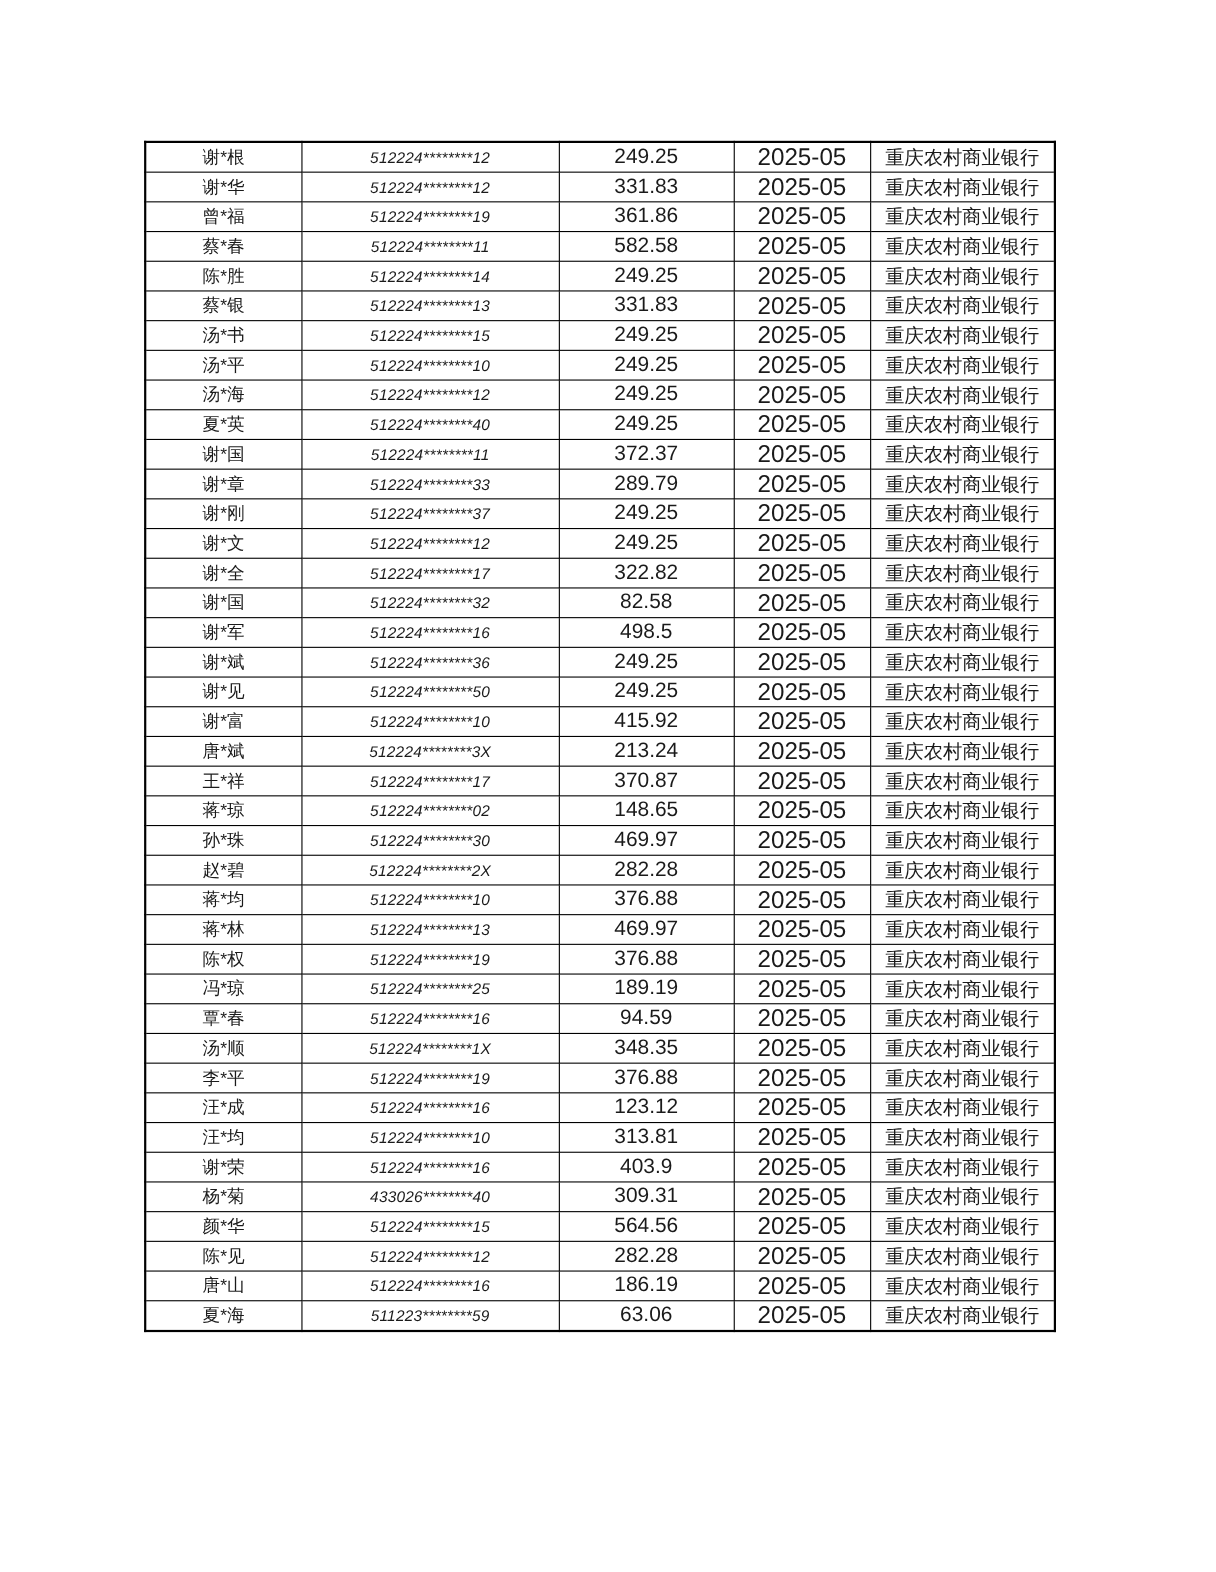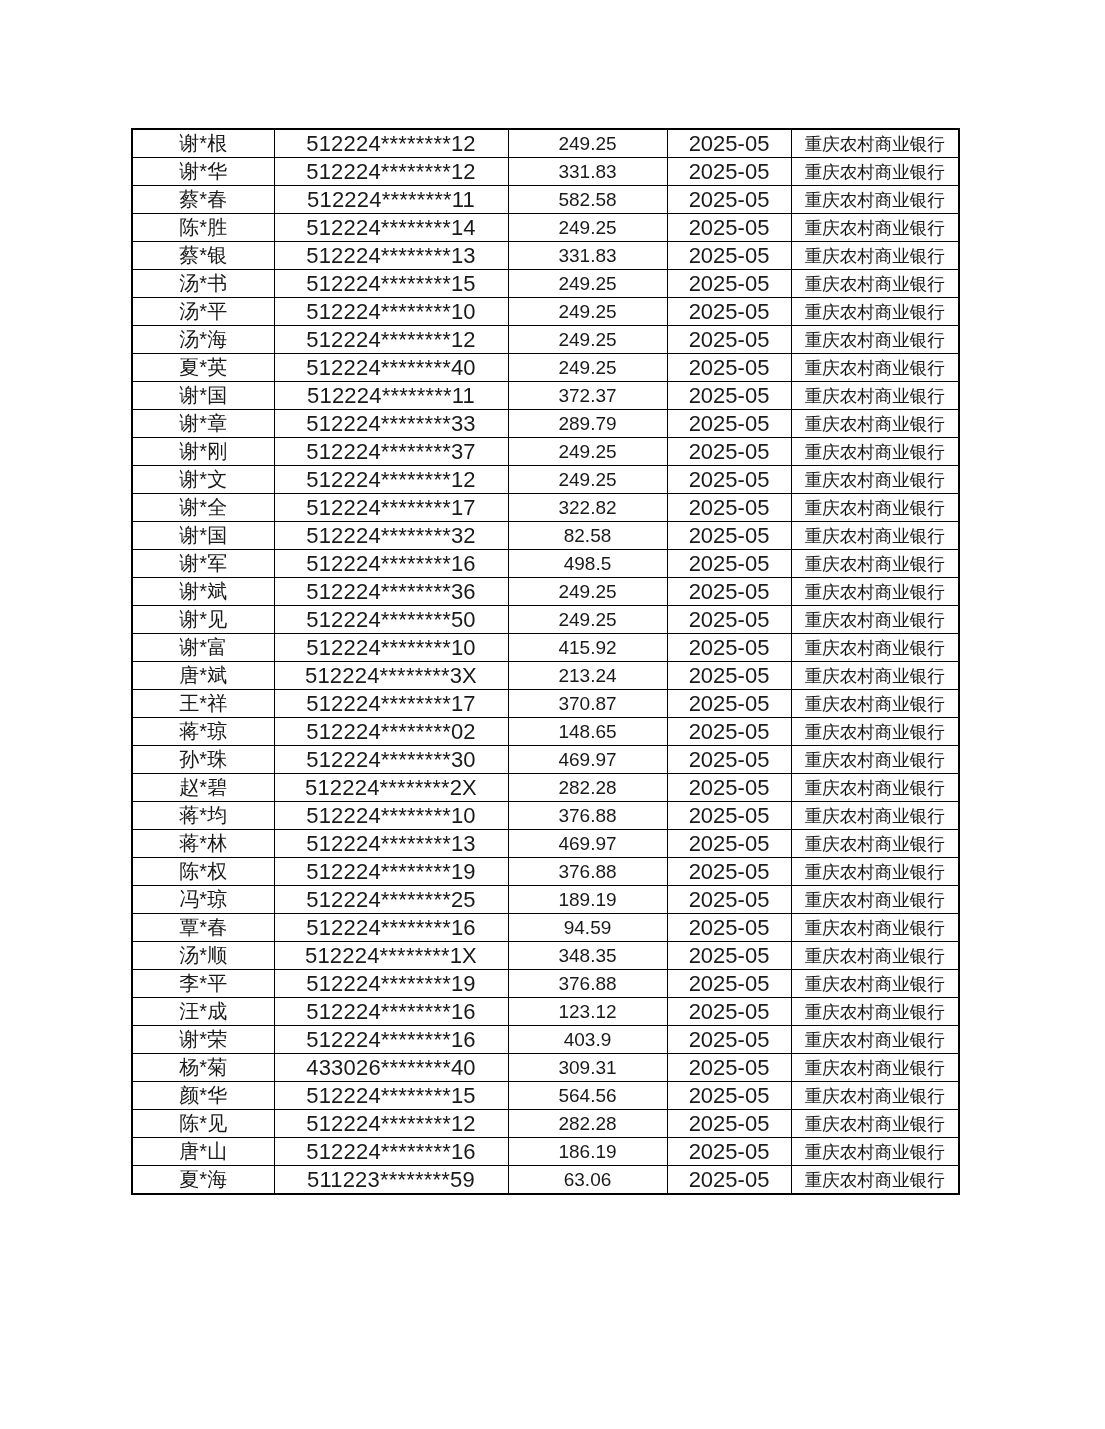--- a/index.html
+++ b/index.html
@@ -28,23 +28,23 @@
     border: 1.5px solid #000000;
     height: 26.27px;
     padding: 0 2px;
     text-align: center;
     vertical-align: middle;
     color: #1a1a1a;
     white-space: nowrap;
     overflow: hidden;
     font-family: "Liberation Sans", sans-serif;
   }
-  td.name  { font-size: 20px; }
+  td.name  { font-size: 16px; }
   td.bank  { font-size: 17.5px; }
-  td.id_number { font-size: 22px; letter-spacing: 0.2px; }
+  td.id_number { font-size: 14px; letter-spacing: 0.2px; font-style: italic; }
   td.amount    { font-size: 19px; }
   td.month     { font-size: 22px; }
   col.c-name   { width: 142px; }
   col.c-id     { width: 234px; }
   col.c-amount { width: 159px; }
   col.c-month  { width: 124px; }
   col.c-bank   { width: 168px; }
 </style>
 </head>
 <body>
@@ -67,20 +67,27 @@
           <td class="bank">重庆农村商业银行</td>
         </tr>
         <tr>
           <td class="name">谢*华</td>
           <td class="id_number">512224********12</td>
           <td class="amount">331.83</td>
           <td class="month">2025-05</td>
           <td class="bank">重庆农村商业银行</td>
         </tr>
         <tr>
+          <td class="name">曾*福</td>
+          <td class="id_number">512224********19</td>
+          <td class="amount">361.86</td>
+          <td class="month">2025-05</td>
+          <td class="bank">重庆农村商业银行</td>
+        </tr>
+        <tr>
           <td class="name">蔡*春</td>
           <td class="id_number">512224********11</td>
           <td class="amount">582.58</td>
           <td class="month">2025-05</td>
           <td class="bank">重庆农村商业银行</td>
         </tr>
         <tr>
           <td class="name">陈*胜</td>
           <td class="id_number">512224********14</td>
           <td class="amount">249.25</td>
@@ -273,20 +280,27 @@
           <td class="name">李*平</td>
           <td class="id_number">512224********19</td>
           <td class="amount">376.88</td>
           <td class="month">2025-05</td>
           <td class="bank">重庆农村商业银行</td>
         </tr>
         <tr>
           <td class="name">汪*成</td>
           <td class="id_number">512224********16</td>
           <td class="amount">123.12</td>
+          <td class="month">2025-05</td>
+          <td class="bank">重庆农村商业银行</td>
+        </tr>
+        <tr>
+          <td class="name">汪*均</td>
+          <td class="id_number">512224********10</td>
+          <td class="amount">313.81</td>
           <td class="month">2025-05</td>
           <td class="bank">重庆农村商业银行</td>
         </tr>
         <tr>
           <td class="name">谢*荣</td>
           <td class="id_number">512224********16</td>
           <td class="amount">403.9</td>
           <td class="month">2025-05</td>
           <td class="bank">重庆农村商业银行</td>
         </tr>

